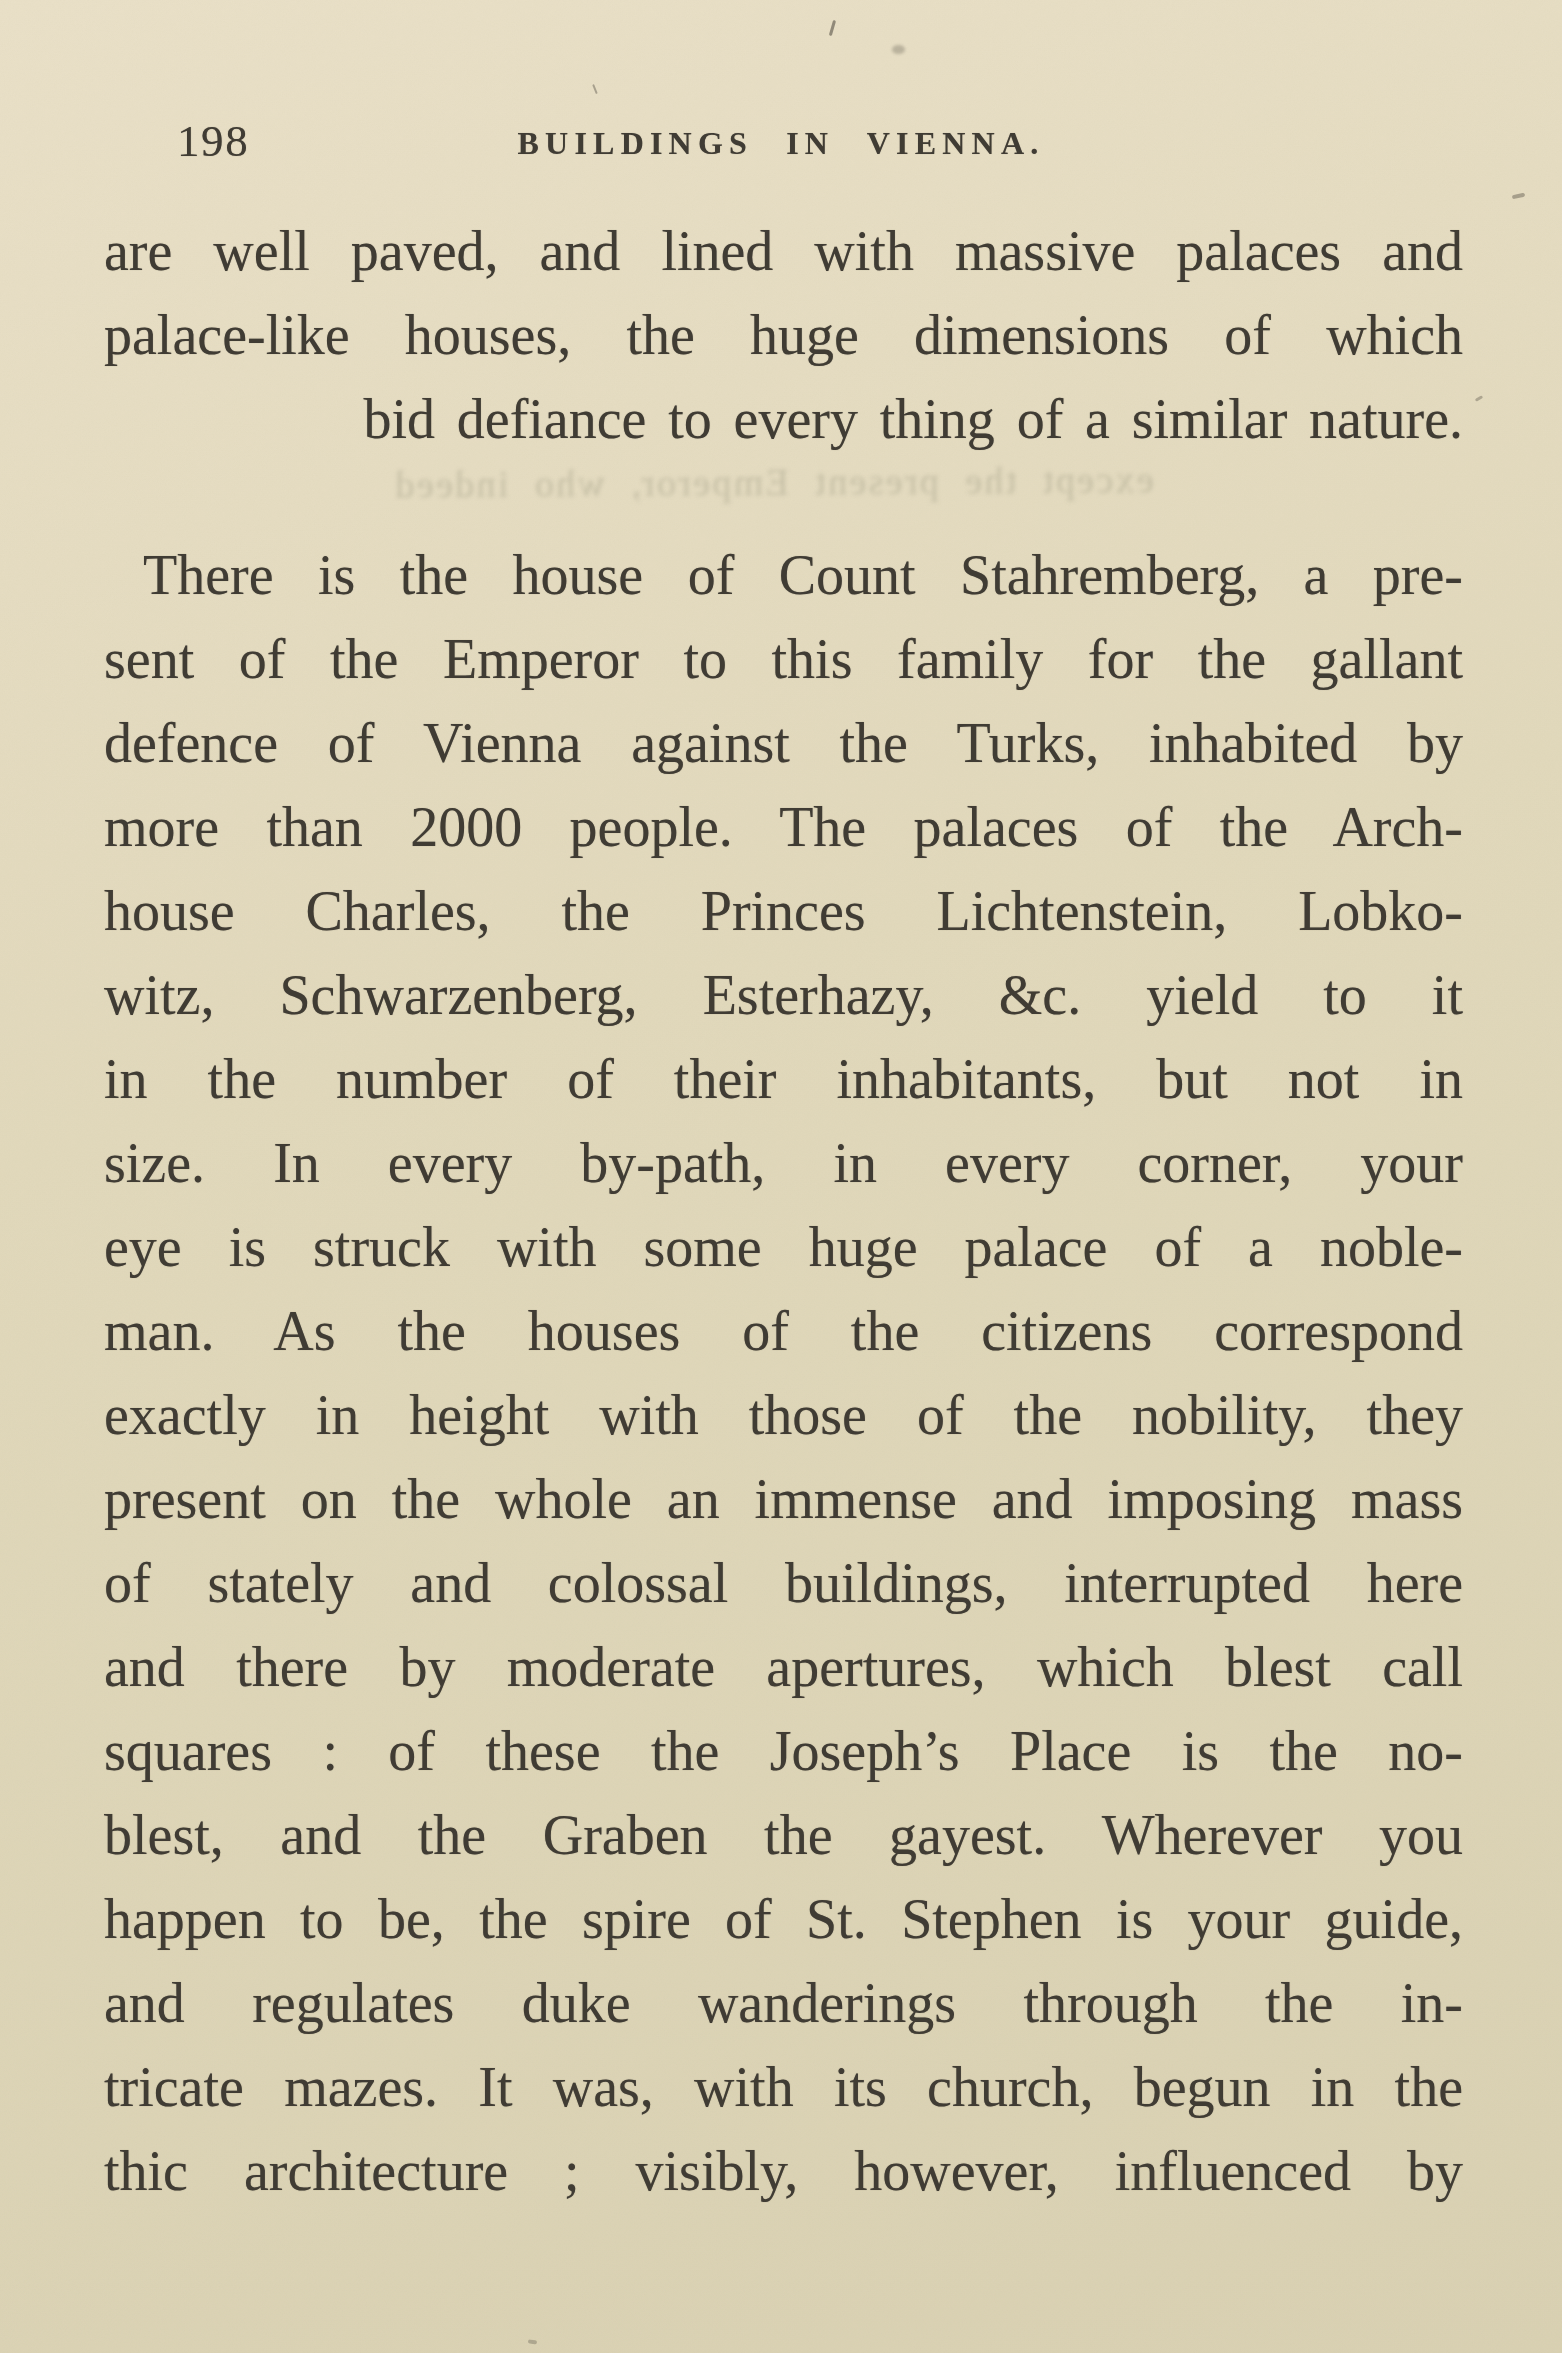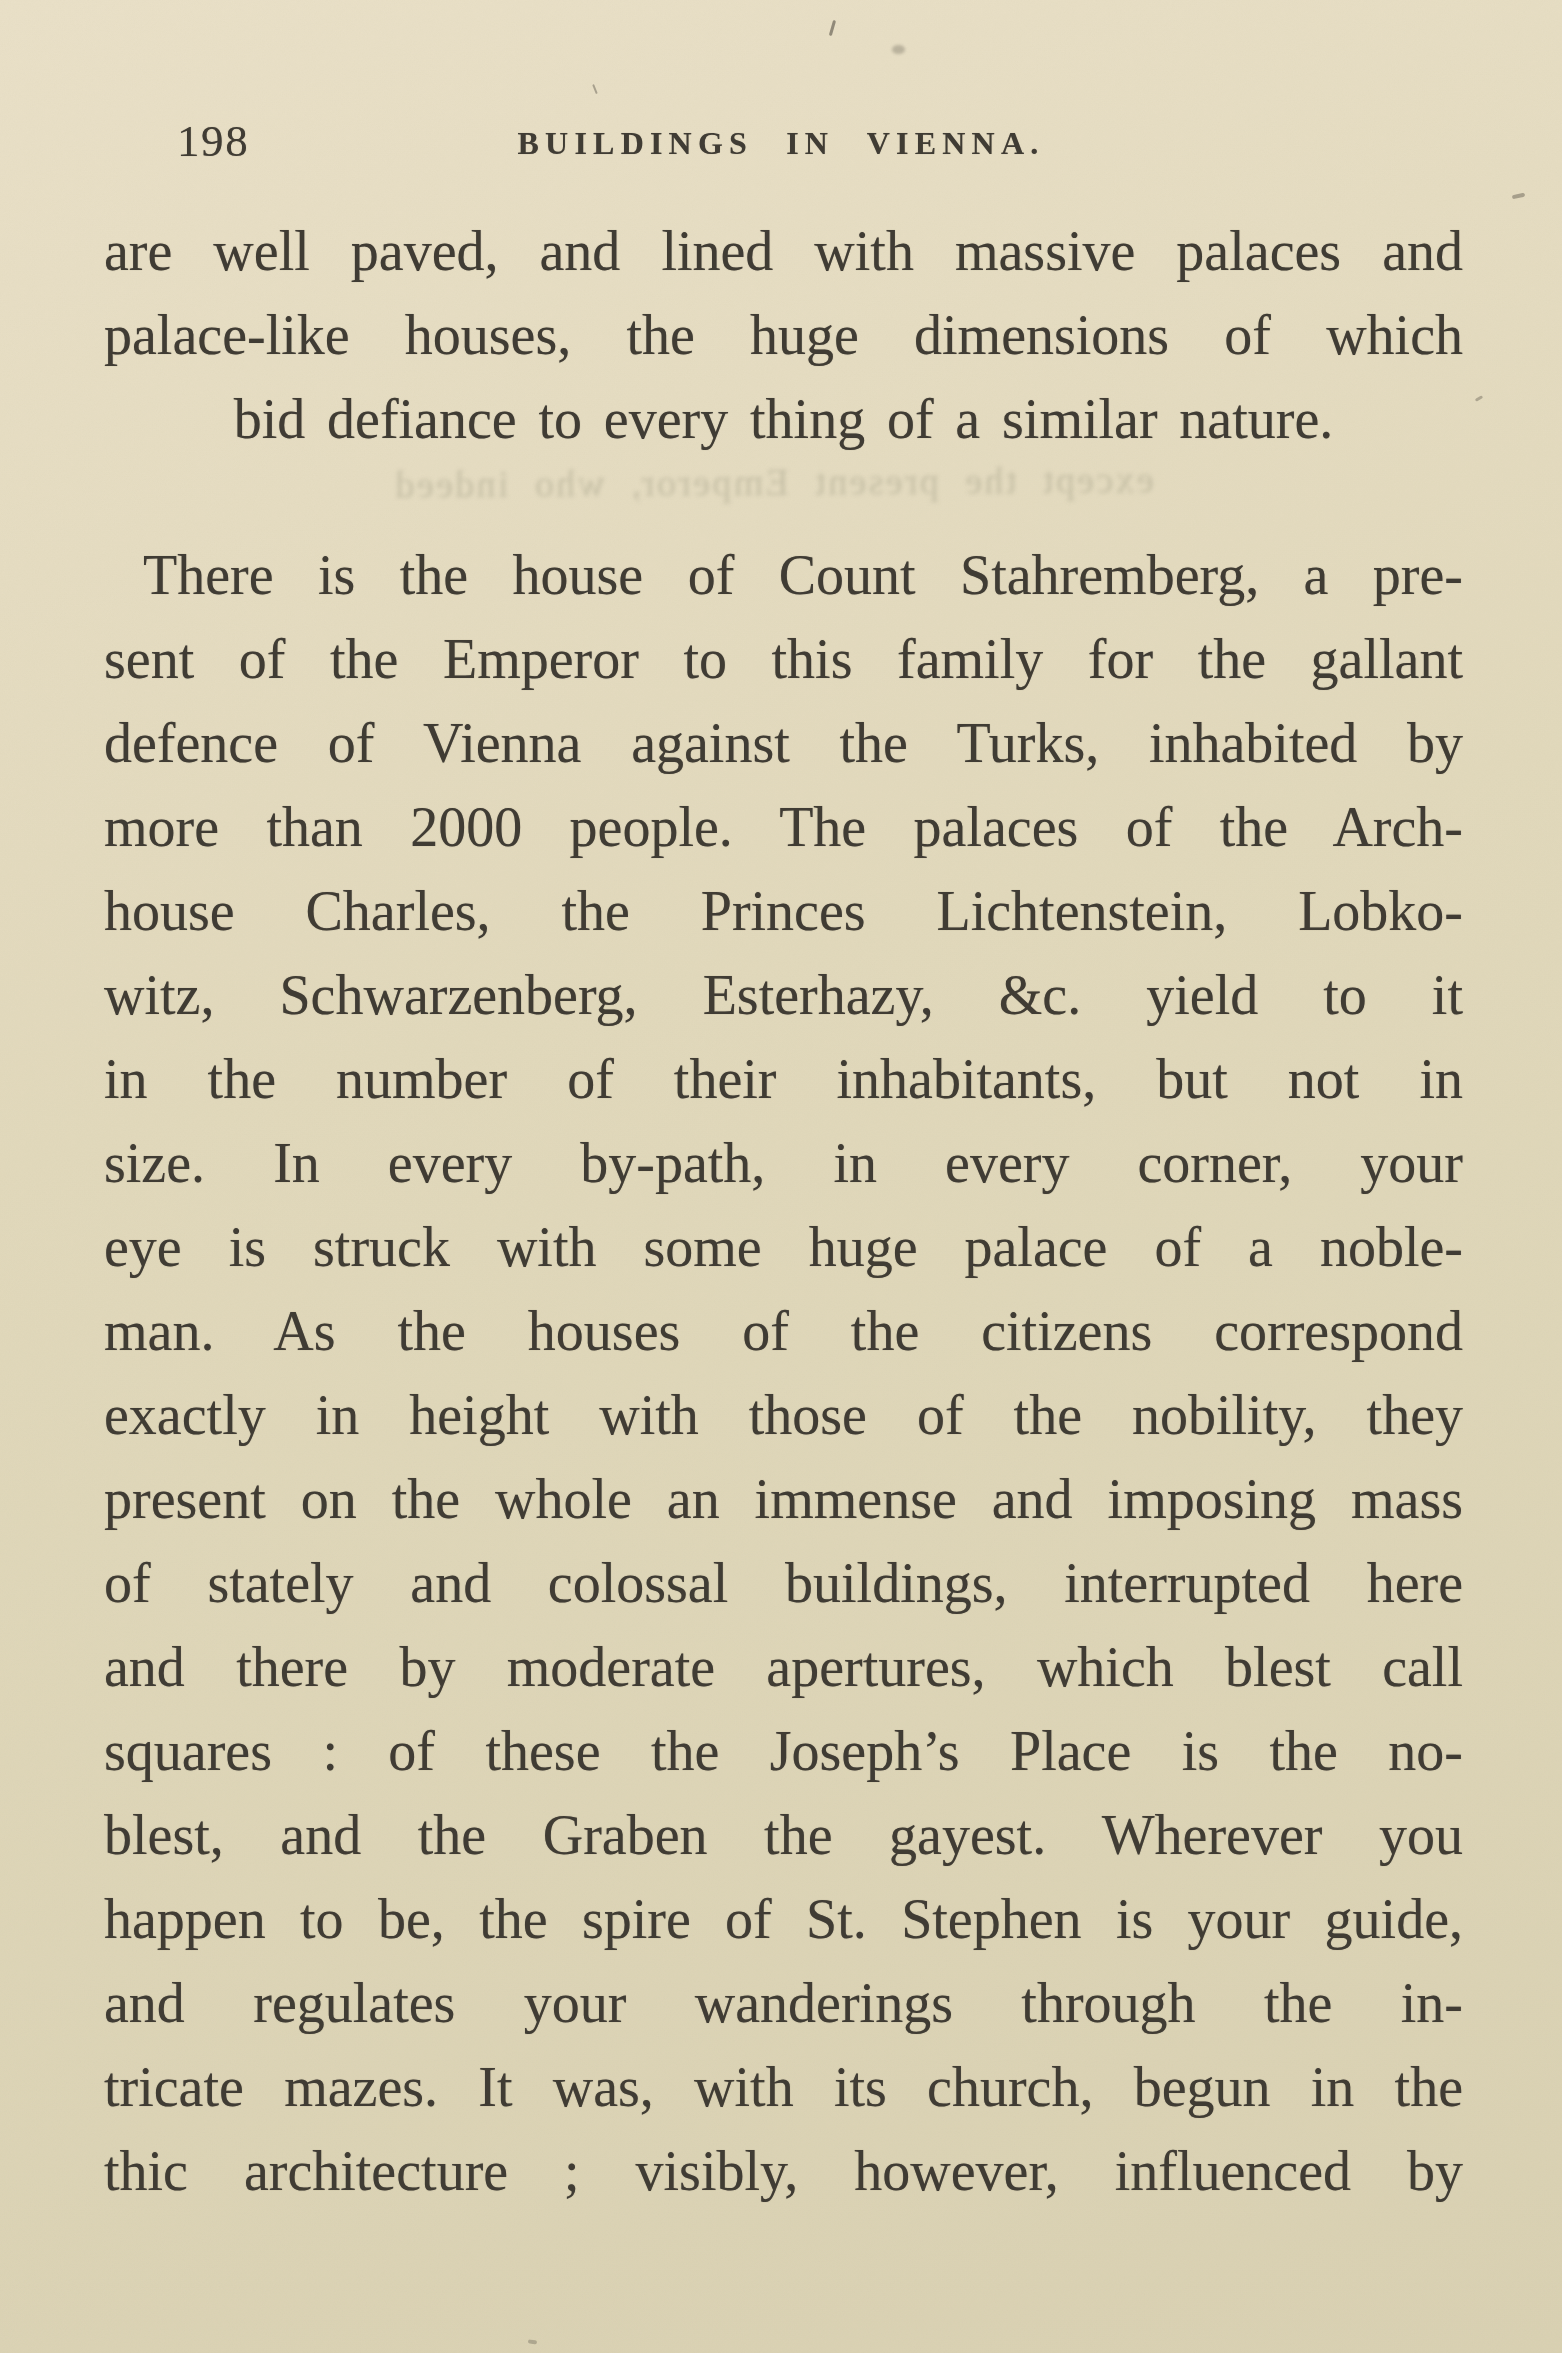--- a/index.html
+++ b/index.html
@@ -49,21 +49,21 @@
   .para + .para { margin-top: 72px; }
   .line {
     font-size: 56px;
     line-height: 84px;
     text-align: justify;
     text-align-last: justify;
     word-spacing: 1.6px;
     text-shadow: 0 0 0.9px rgba(58,54,46,0.45);
     white-space: normal;
   }
-  .line.noj { text-align: center; text-align-last: auto; word-spacing: 7.8px; }
+  .line.noj { text-align: right; text-align-last: auto; word-spacing: 7.8px; }
   .line.indent { text-indent: 39px; }
 
   .show-through {
     position: absolute;
     top: 455px; left: 180px; width: 1187px;
     font-size: 38px; line-height: 55px;
     text-align: center;
     letter-spacing: 2.3px; word-spacing: 12.5px;
     color: rgba(116, 116, 94, 0.55);
     transform: scaleX(-1) rotate(0.4deg);
@@ -117,21 +117,21 @@
       <div class="line">size.  In every by-path, in every corner, your</div>
       <div class="line">eye is struck with some huge palace of a noble-</div>
       <div class="line">man.  As the houses of the citizens correspond</div>
       <div class="line">exactly in height with those of the nobility, they</div>
       <div class="line">present on the whole an immense and imposing mass</div>
       <div class="line">of stately and colossal buildings, interrupted here</div>
       <div class="line">and there by moderate apertures, which blest call</div>
       <div class="line">squares :  of these the Joseph’s Place is the no-</div>
       <div class="line">blest, and the Graben the gayest.  Wherever you</div>
       <div class="line">happen to be, the spire of St. Stephen is your guide,</div>
-      <div class="line">and regulates your wanderings through the in-</div>
+      <div class="line">and regulates duke wanderings through the in-</div>
       <div class="line">tricate mazes.  It was, with its church, begun in the</div>
       <div class="line">thic architecture ;  visibly, however, influenced by</div>
     </div>
   </div>
 
 <span class="speck speck-1"></span>
 <span class="speck speck-2"></span>
 <span class="speck speck-3"></span>
 <span class="speck speck-4"></span>
 <span class="speck speck-5"></span>

